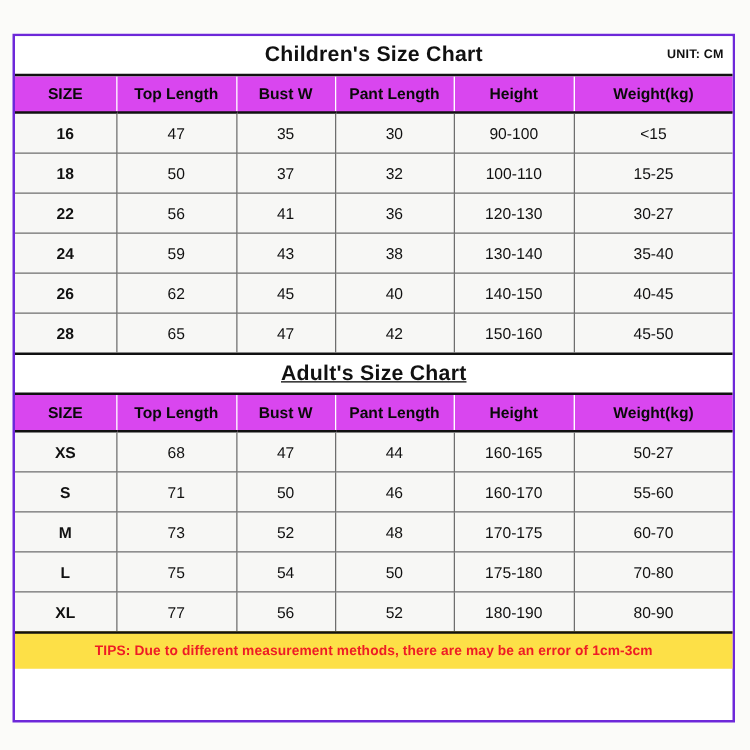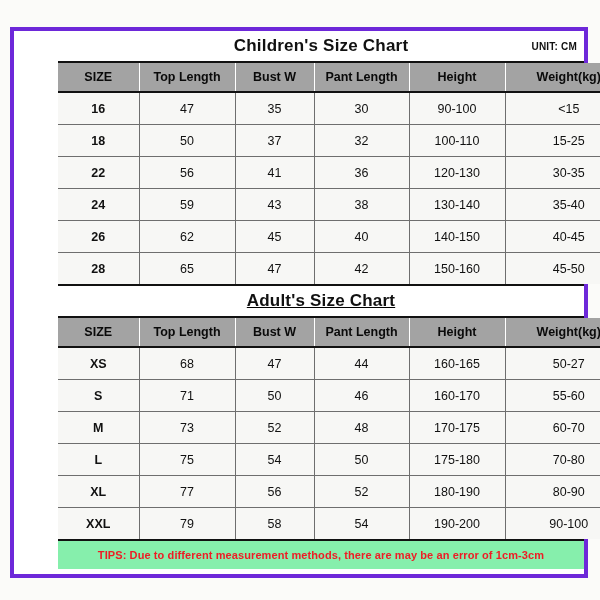--- a/index.html
+++ b/index.html
@@ -14,25 +14,24 @@
     -webkit-font-smoothing: antialiased;
   }
 
   #chart-frame {
     position: absolute;
     left: 10px;
     top: 27px;
     width: 578px;
     height: 551px;
     box-sizing: border-box;
-    border: 4px solid #6d28d9;
+    border: 2px solid #6d28d9;
     background: #ffffff;
     display: flex;
     flex-direction: column;
-    padding-left: 44px;
   }
 
   
   .title-row {
     position: relative;
     height: 30px;
     flex: 0 0 30px;
     background: #ffffff;
     border-bottom: 2px solid #111111;
     display: flex;
@@ -76,21 +75,21 @@
   }
   table.size-table th:last-child,
   table.size-table td:last-child {
     border-right: none;
   }
   table.size-table tr:last-child td {
     border-bottom: none;
   }
 
   thead.header-row th {
-    background: #a3a3a3;
+    background: #d946ef;
     color: #0a0a0a;
     font-size: 12.5px;
     font-weight: bold;
     height: 28px;
     border-right: 1px solid #0bade8;
     border-bottom: 2px solid #111111;
   }
   thead.header-row th.sep {
     border-right: 1px solid #ffffff;
   }
@@ -111,21 +110,21 @@
   col.c-top    { width: 96px; }
   col.c-bust   { width: 79px; }
   col.c-pant   { width: 95px; }
   col.c-height { width: 96px; }
   col.c-weight { width: 127px; }
 
   
   .tips-row {
     flex: 0 0 28px;
     height: 28px;
-    background: #86efac;
+    background: #fde047;
     border-top: 2px solid #111111;
     display: flex;
     align-items: center;
     justify-content: center;
   }
   .tips-text {
     font-size: 11px;
     font-weight: bold;
     color: #ee1c25;
     letter-spacing: 0.1px;
@@ -178,21 +177,21 @@
           <td>32</td>
           <td>100-110</td>
           <td>15-25</td>
         </tr>
         <tr>
           <td class="size-cell">22</td>
           <td>56</td>
           <td>41</td>
           <td>36</td>
           <td>120-130</td>
-          <td>30-35</td>
+          <td>30-27</td>
         </tr>
         <tr>
           <td class="size-cell">24</td>
           <td>59</td>
           <td>43</td>
           <td>38</td>
           <td>130-140</td>
           <td>35-40</td>
         </tr>
         <tr>
@@ -273,28 +272,20 @@
           <td>70-80</td>
         </tr>
         <tr>
           <td class="size-cell">XL</td>
           <td>77</td>
           <td>56</td>
           <td>52</td>
           <td>180-190</td>
           <td>80-90</td>
         </tr>
-        <tr>
-          <td class="size-cell">XXL</td>
-          <td>79</td>
-          <td>58</td>
-          <td>54</td>
-          <td>190-200</td>
-          <td>90-100</td>
-        </tr>
       </tbody>
     </table>
   </div>
 
   <div class="tips-row">
     <span class="tips-text">TIPS: Due to different measurement methods, there are may be an error of 1cm-3cm</span>
   </div>
 
 </div>
 

